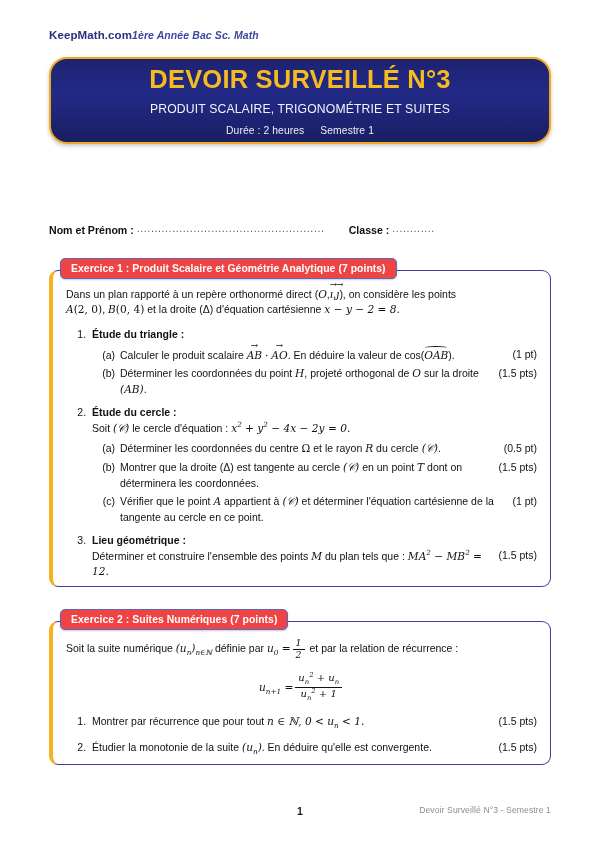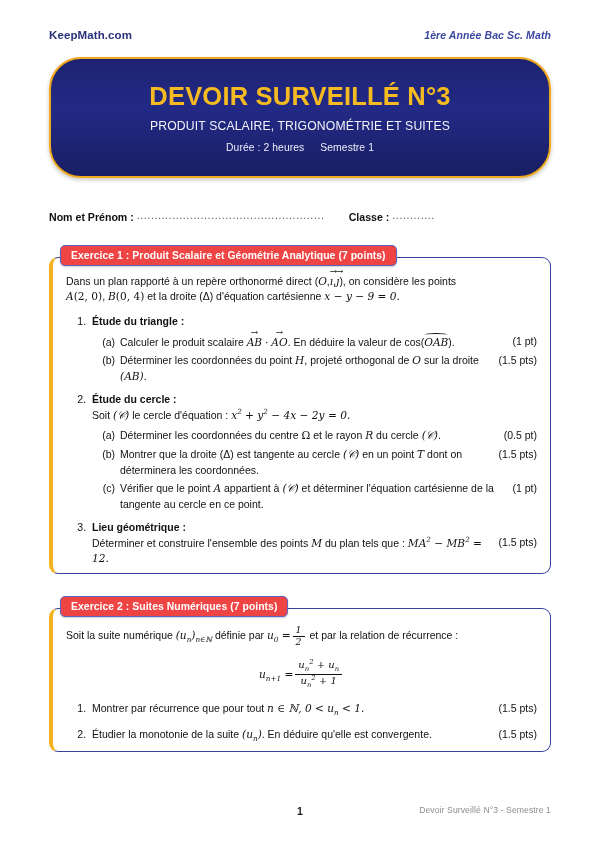--- a/index.html
+++ b/index.html
@@ -20,43 +20,42 @@
     width: 600px;
     height: 849px;
     box-sizing: border-box;
     padding: 0 49px;
     position: relative;
   }
 
   
   .top-header {
     display: flex;
-    justify-content: space-between;
     align-items: baseline;
     padding-top: 29px;
   }
   .brand {
     font-size: 11.5px;
     font-weight: bold;
     color: #28307a;
     letter-spacing: 0.1px;
   }
   .level {
     font-size: 10.5px;
     font-style: italic;
     font-weight: bold;
     color: #3b47a0;
     letter-spacing: 0.1px;
   }
 
   
   .banner {
     margin-top: 16px;
-    height: 121px;
-    border-radius: 32px;
+    height: 87px;
+    border-radius: 18px;
     border: 2px solid #f0a81e;
     background: linear-gradient(180deg, #1d2270 0%, #232a86 42%, #191e63 100%);
     box-shadow: 0 2px 4px rgba(0,0,0,0.22);
     display: flex;
     flex-direction: column;
     align-items: center;
     justify-content: center;
     box-sizing: border-box;
   }
   .banner-title {
@@ -92,21 +91,21 @@
   .identity .label { white-space: nowrap; }
   .identity .dots {
     font-weight: normal;
     color: #555;
     letter-spacing: 0.6px;
     overflow: hidden;
     white-space: nowrap;
   }
   .id-name { flex: 0 0 auto; }
   .id-name .dots { display: inline-block; width: 188px; }
-  .id-classe { margin-left: 24px; }
+  .id-classe { margin-left: 24px; margin-top: 47px; }
   .id-classe .dots { display: inline-block; width: 43px; }
   .id-note { margin-left: 30px; }
   .id-note .dots { display: inline-block; width: 33px; }
   .id-note .over { font-weight: normal; }
 
   
   .exercise {
     position: relative;
     margin-top: 22px;
   }
@@ -278,21 +277,21 @@
   <div class="identity">
     <span class="id-name"><span class="label">Nom et Prénom :</span> <span class="dots">...............................................................</span></span>
     <span class="id-classe"><span class="label">Classe :</span> <span class="dots">............</span></span>
   </div>
 
   <div class="exercise">
     <div class="ex-tab">Exercice 1 : Produit Scalaire et Géométrie Analytique (7 points)</div>
     <div class="ex-body">
 
       <p class="intro"><span>Dans un plan rapporté à un repère orthonormé direct (</span><span class="m">O</span>,<span class="m vec">ı</span>,<span class="m vec">ȷ</span><span>), on considère les points</span><br>
-      <span class="m">A</span><span class="mr">(2, 0)</span><span>,</span> <span class="m">B</span><span class="mr">(0, 4)</span> <span>et la droite (Δ) d'équation cartésienne</span> <span class="m">x − y − 9 = 0.</span></p>
+      <span class="m">A</span><span class="mr">(2, 0)</span><span>,</span> <span class="m">B</span><span class="mr">(0, 4)</span> <span>et la droite (Δ) d'équation cartésienne</span> <span class="m">x − y − 2 = 8.</span></p>
 
       <ol class="qlist">
 
         <li>
           <span class="q-title">Étude du triangle :</span>
           <ol class="sublist">
             <li>
               <span class="pts">(1 pt)</span>
               <span>Calculer le produit scalaire</span>
               <span class="m vec">AB</span> <span class="mr">·</span> <span class="m vec">AO</span><span>. En déduire la valeur de cos(</span><span class="m ovl">OAB</span><span>).</span>

